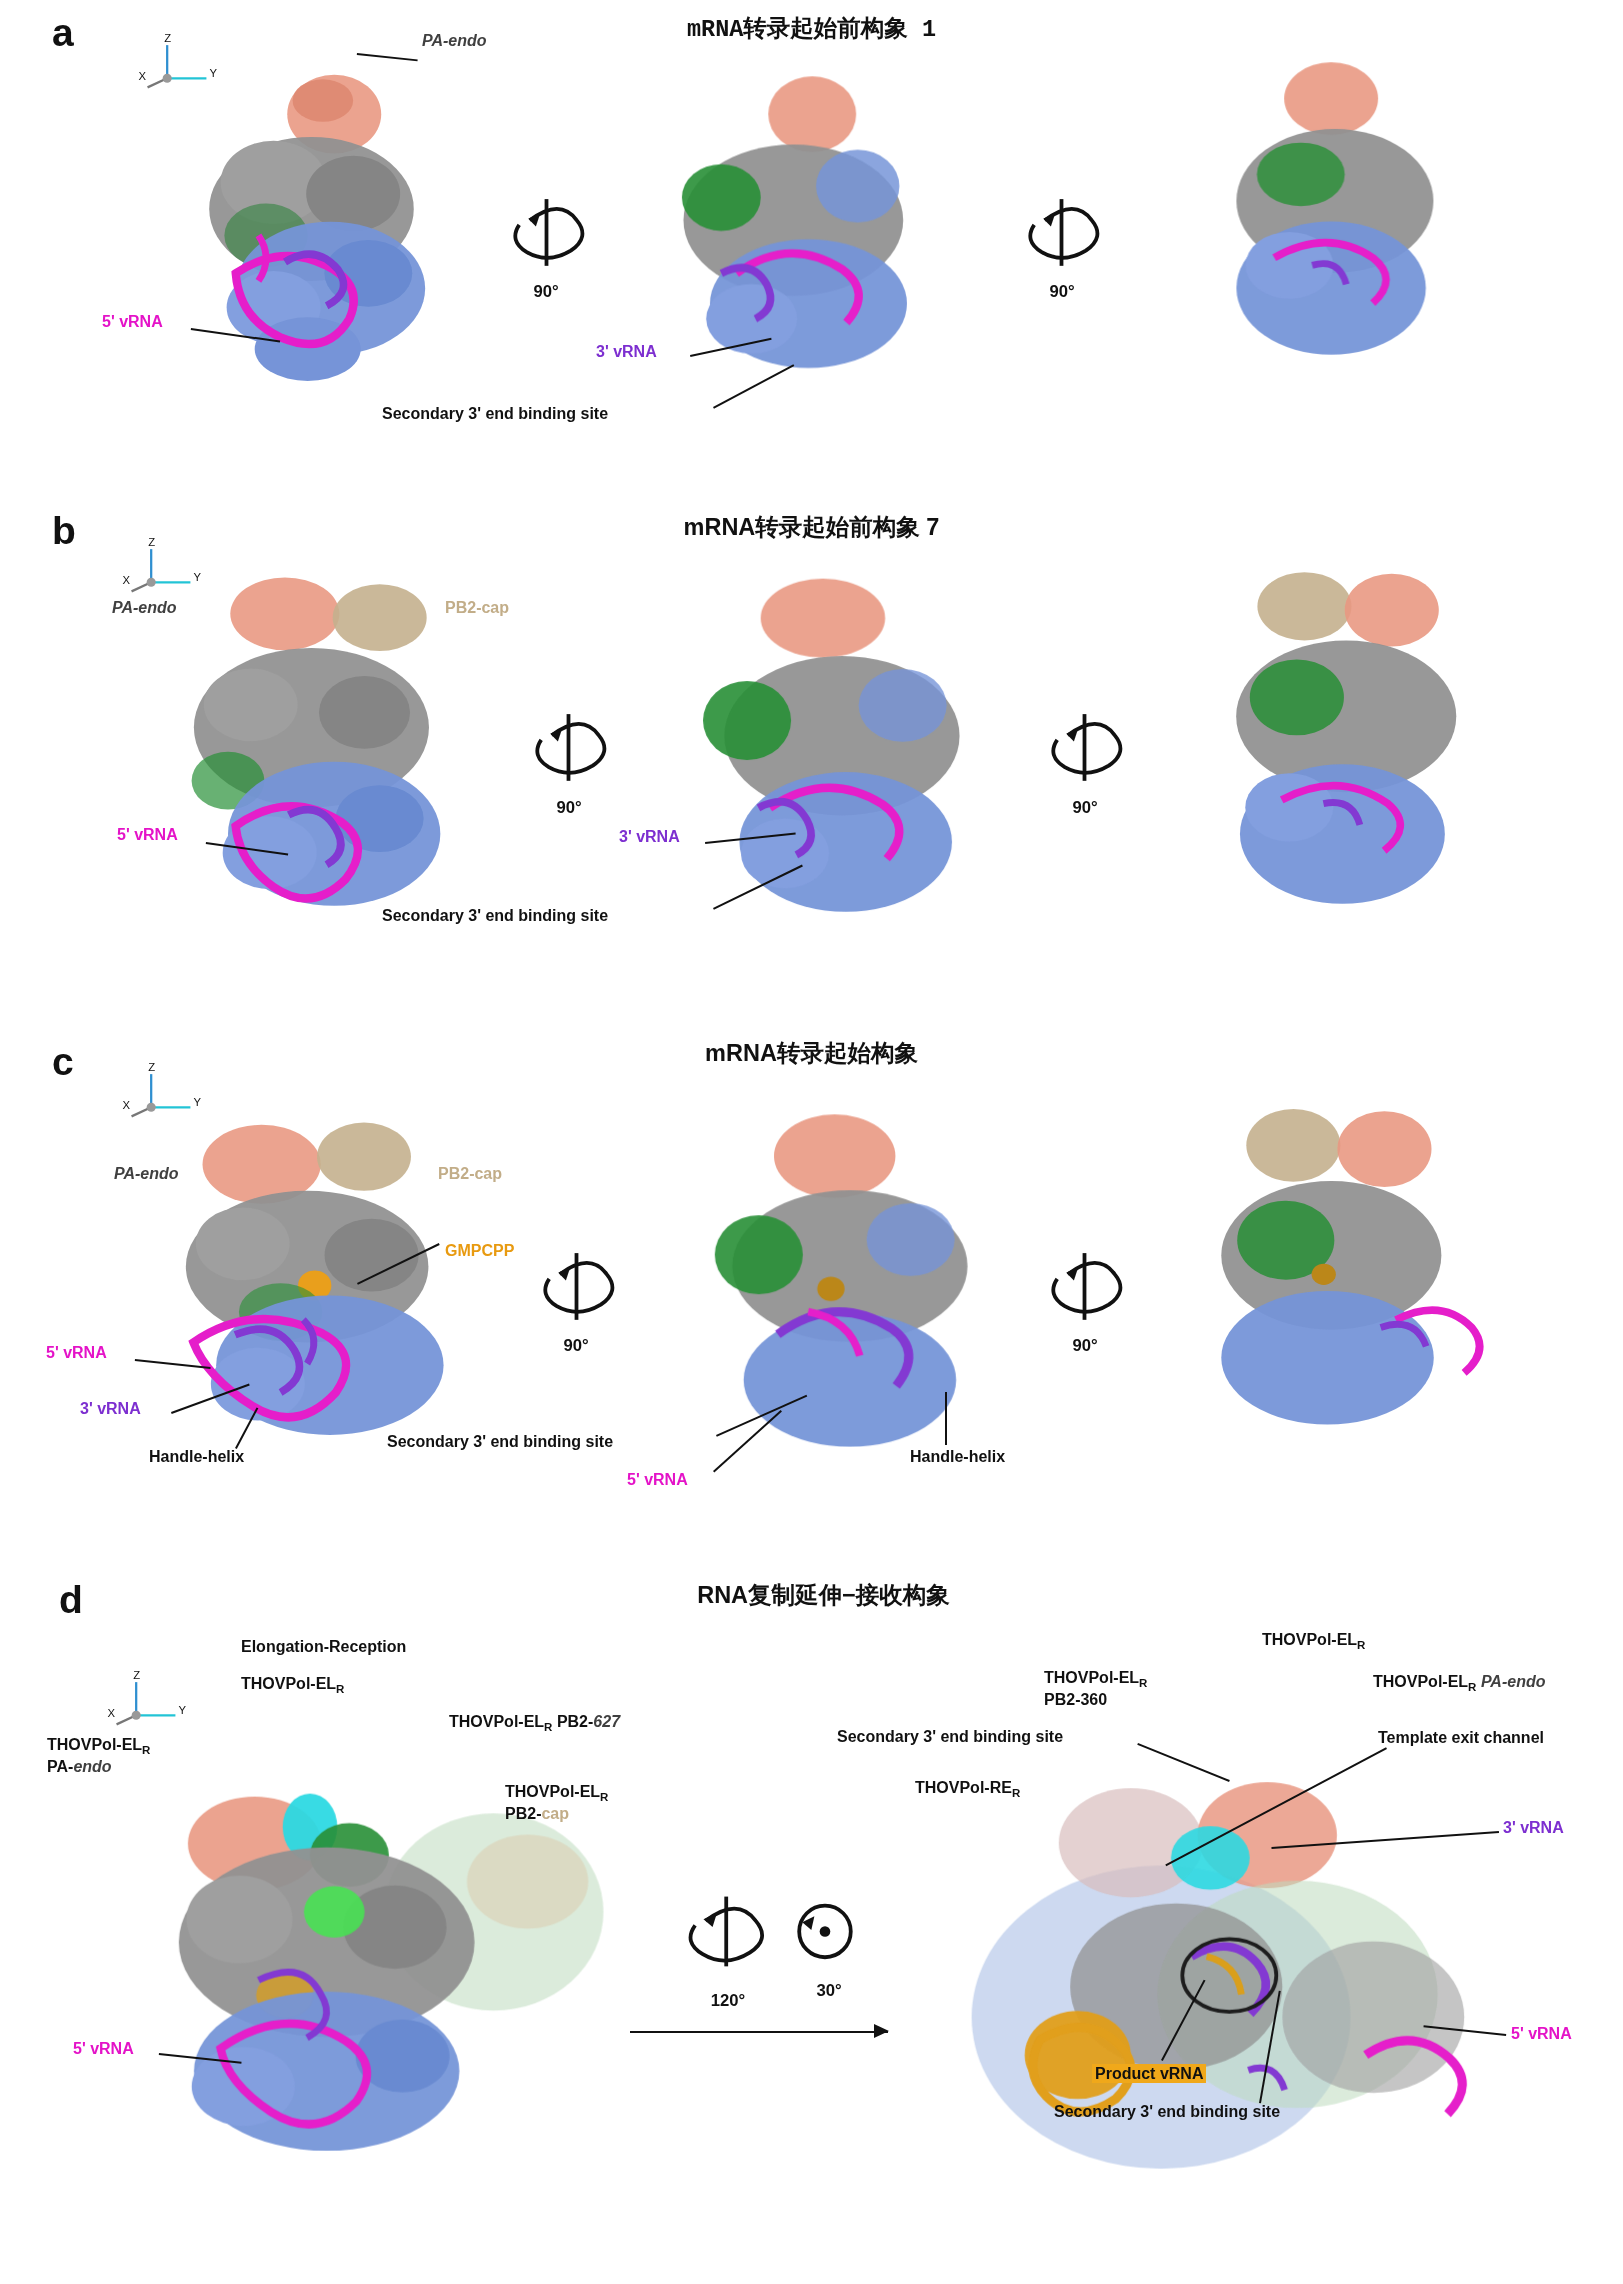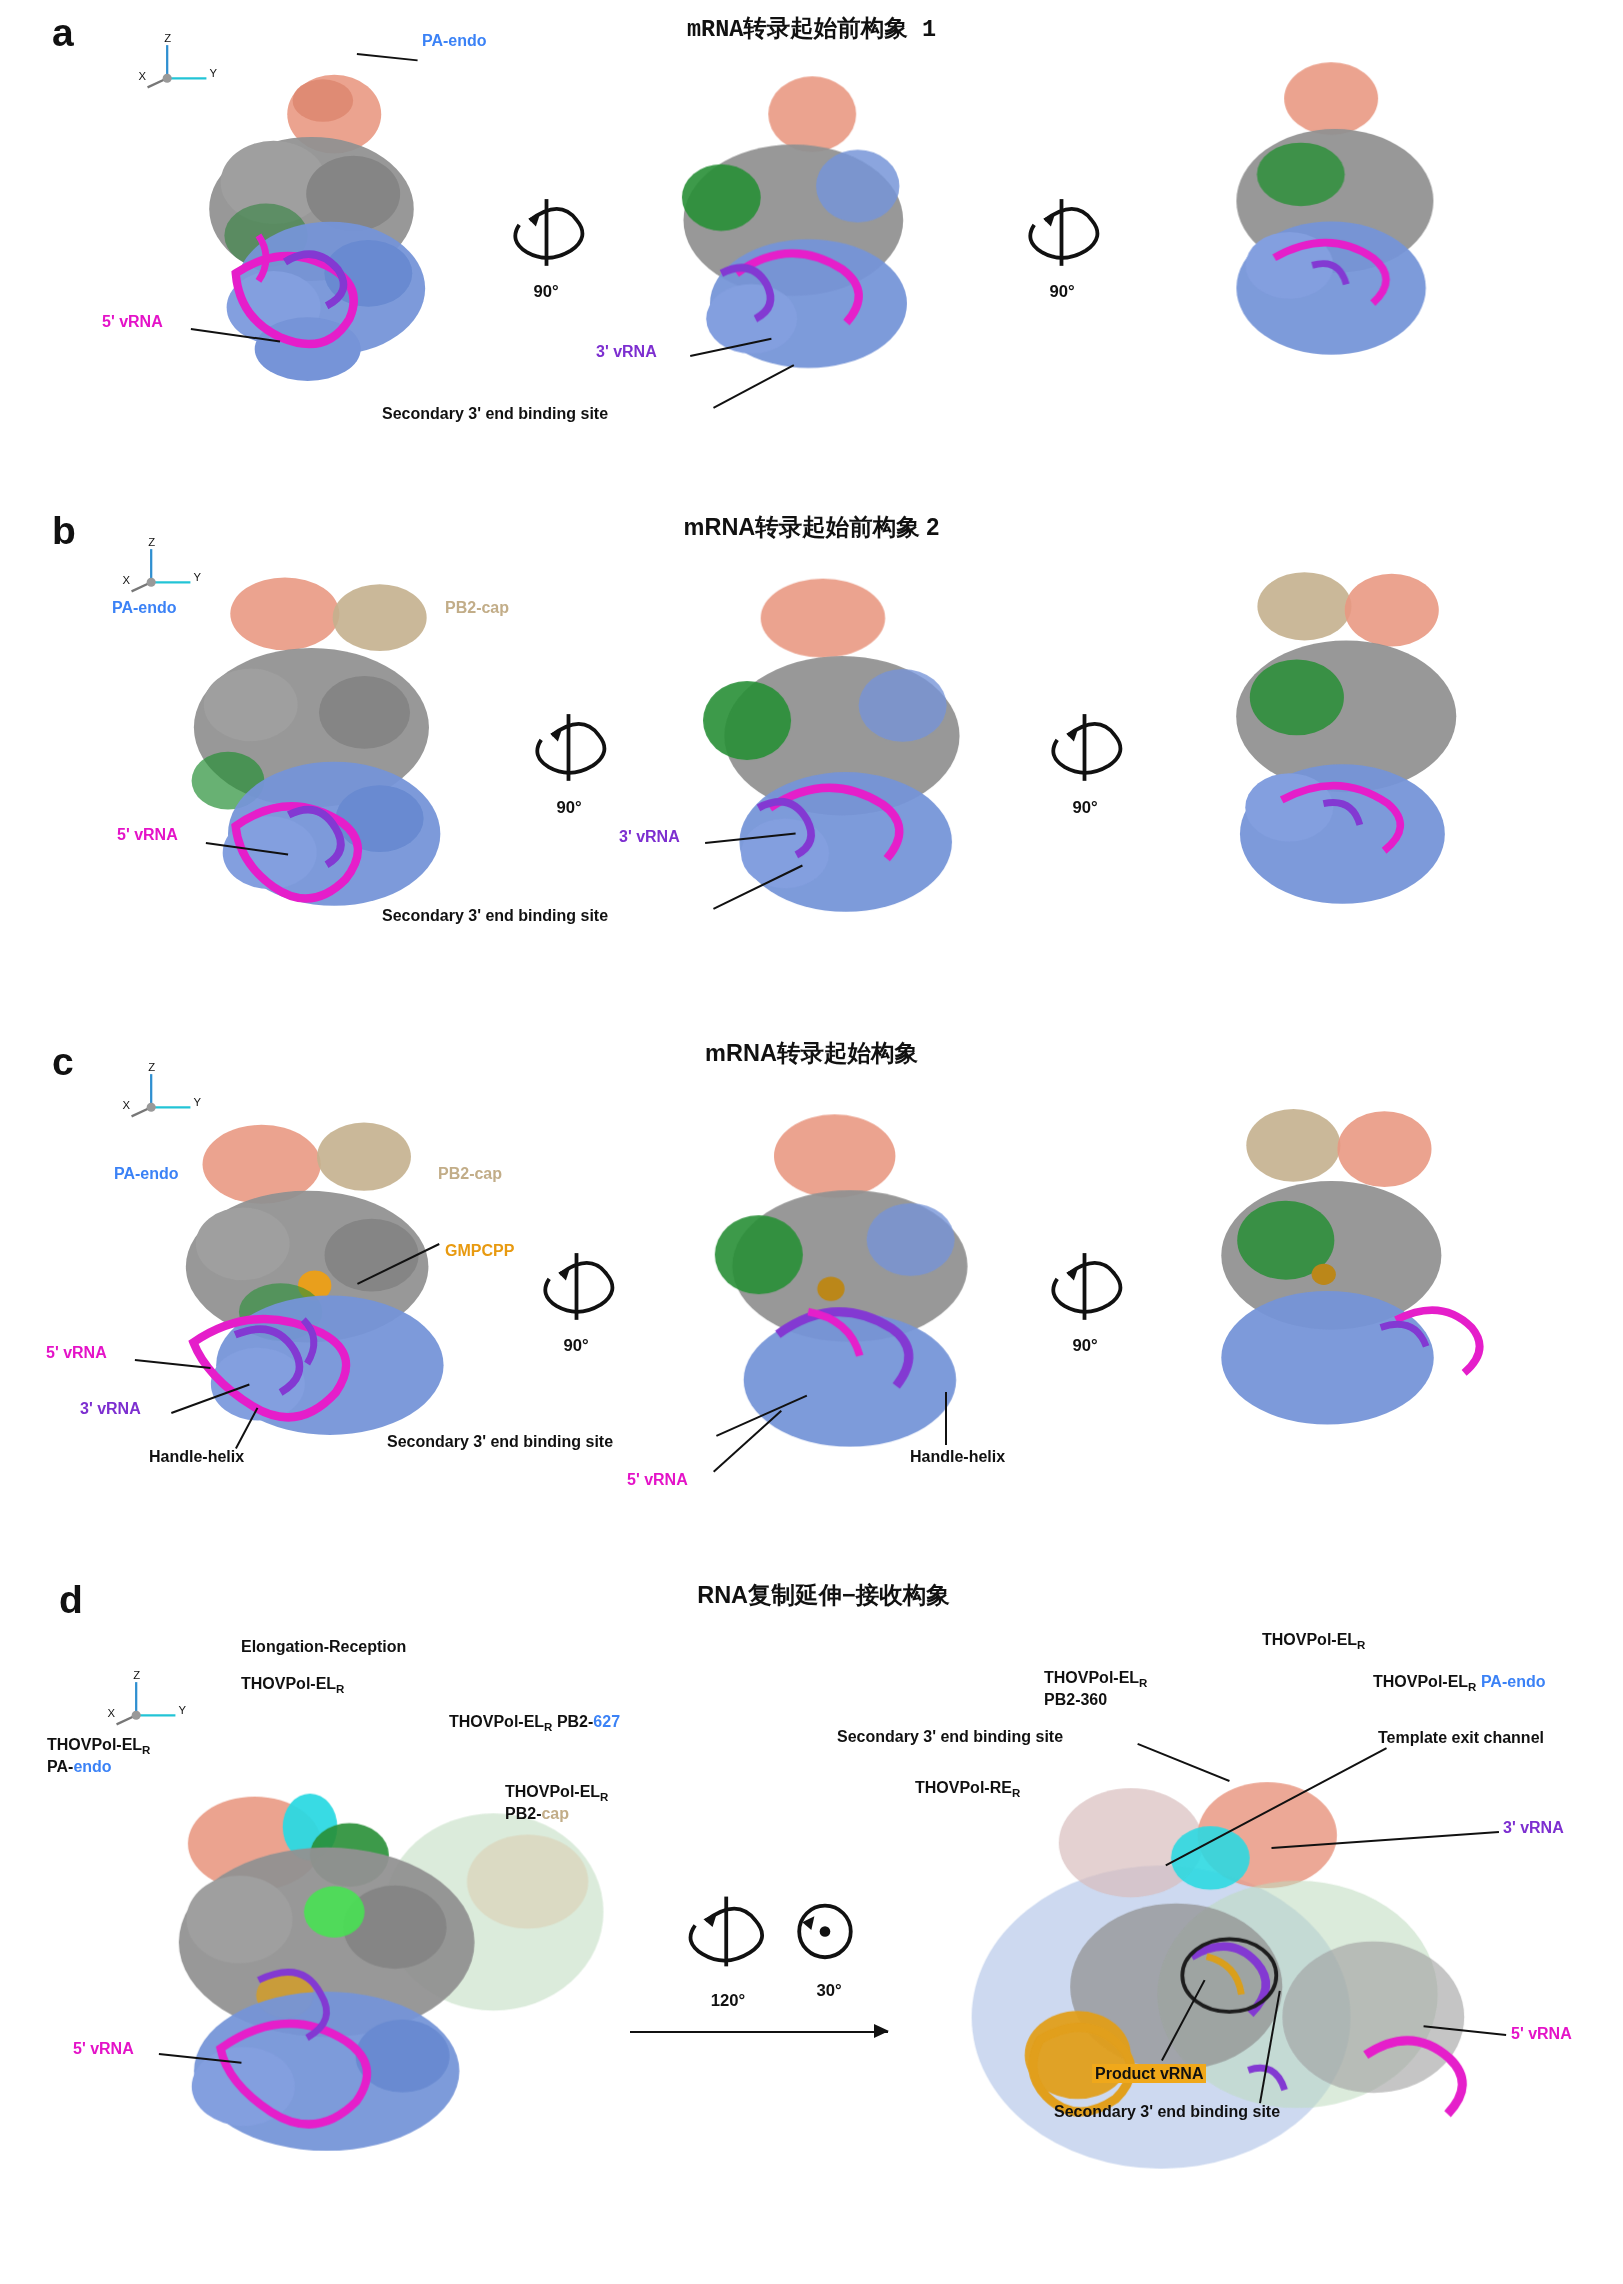--- a/index.html
+++ b/index.html
@@ -64,21 +64,21 @@
     background: #111;
     transform-origin: 0 0;
     height: 1.5px;
   }
   .struct {
     position: absolute;
   }
   .struct svg { display: block; }
   .c-magenta{ color: #e413c8; }
   .c-purple { color: #7d2fd0; }
-  .c-salmon { color: #3b82f6; }
+  .c-salmon { color: #404040; font-style: italic; }
   .c-tan    { color: #c2ad88; }
   .c-orange { color: #e89a10; }
   .c-black  { color: #111111; }
   .hl-orange {
     background: #f0a81a;
     color: #111;
     padding: 0.8px 3px;
   }
   .arrow-big {
     position: absolute;
@@ -192,21 +192,21 @@
   <div class="lbl c-purple" style="left:596px;top:343px;">3' vRNA</div>
   <div class="leader" style="left:690px;top:355px;width:83px;transform:rotate(-12deg);"></div>
 
   <div class="lbl c-black" style="left:382px;top:405px;">Secondary 3' end binding site</div>
   <div class="leader" style="left:713px;top:407px;width:91px;transform:rotate(-28deg);"></div>
 </div>
 
 <div class="panel" style="top:485px;height:531px;">
 
   <div class="panel-letter" style="left:52px;top:24px;">b</div>
-  <div class="panel-title" style="left:432px;top:26px;width:759px;">mRNA转录起始前构象 2</div>
+  <div class="panel-title" style="left:432px;top:26px;width:759px;">mRNA转录起始前构象 7</div>
 
   <div class="axes" style="left:121px;top:52px;">
     <svg width="83" height="68" viewBox="0 0 110 90">
       <line x1="40" y1="60" x2="40" y2="16" stroke="#2f8fd0" stroke-width="3"></line>
       <line x1="40" y1="60" x2="92" y2="60" stroke="#22c4d6" stroke-width="3"></line>
       <line x1="40" y1="60" x2="14" y2="72" stroke="#777" stroke-width="3"></line>
       <circle cx="40" cy="60" r="6" fill="#999"></circle>
       <text x="36" y="12" font-size="15" font-family="Liberation Sans" fill="#111">Z</text>
       <text x="96" y="58" font-size="15" font-family="Liberation Sans" fill="#111">Y</text>
       <text x="2" y="62" font-size="15" font-family="Liberation Sans" fill="#111">X</text>

